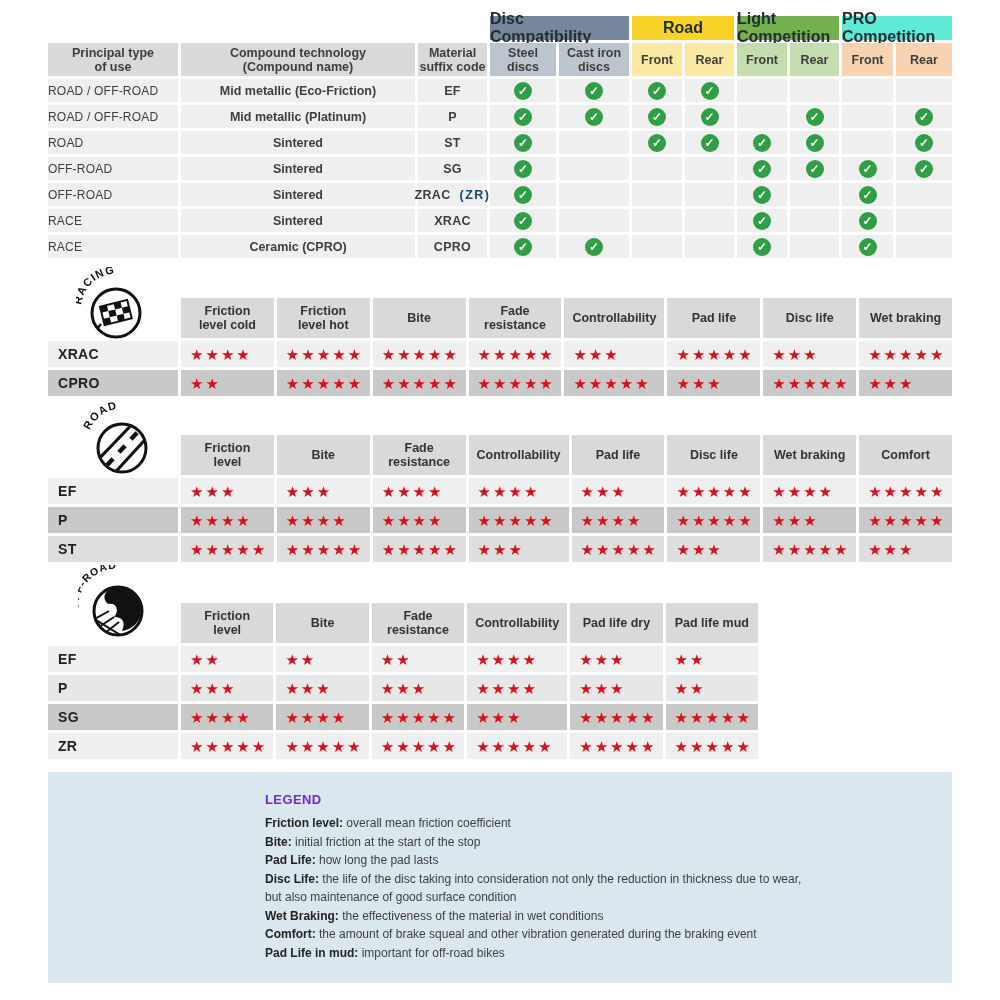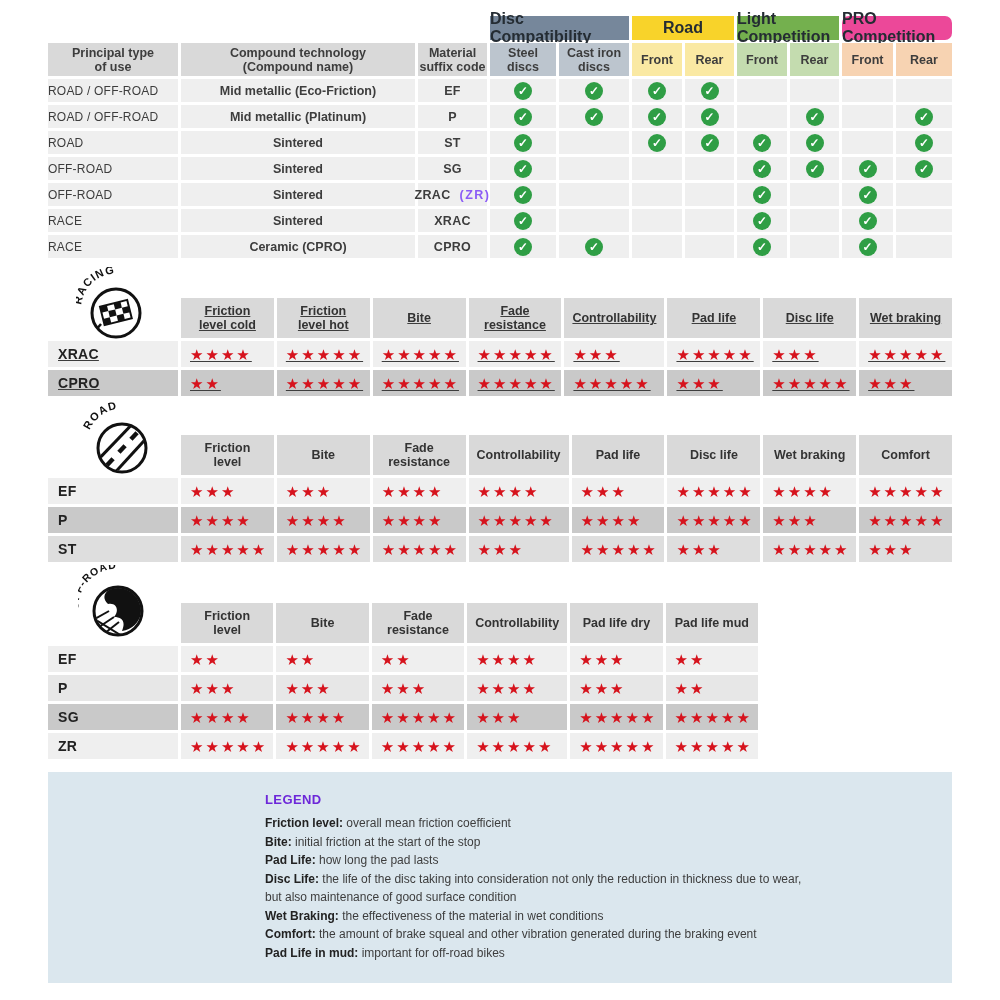--- a/index.html
+++ b/index.html
@@ -12,27 +12,27 @@
     grid-template-rows:24px 33px repeat(7,23px);gap:3px;}
   .cg-spacer{background:transparent;}
   .cg-head{display:flex;align-items:center;justify-content:center;
     font-size:16px;font-weight:bold;color:#242c33;}
   .c-head{display:flex;align-items:center;justify-content:center;text-align:center;
     font-size:12.5px;font-weight:bold;color:#3d3d3d;white-space:pre-line;line-height:1.12;}
   .c-cell{background:#efefef;display:flex;align-items:center;justify-content:center;font-size:12.5px;}
   .c-cell.use{justify-content:flex-start;font-size:12px;letter-spacing:.2px;}
   .c-cell.comp{font-weight:bold;}
   .c-cell.code{font-weight:bold;letter-spacing:.3px;}
-  .code-note{color:#8b5cf6;font-weight:bold;margin-left:9px;letter-spacing:1.5px;}
+  .code-note{color:#0c4a6e;font-weight:bold;margin-left:9px;letter-spacing:1.5px;}
   .chk{width:18px;height:18px;border-radius:50%;background:#2f9e45;color:#fff;
     font-size:12px;font-weight:bold;display:flex;align-items:center;justify-content:center;line-height:1;}
 
   
   .rt-grid{position:absolute;display:grid;gap:3px;}
-  #rt-0{left:48px;top:298px;width:904px;grid-template-columns:130px repeat(8,1fr);grid-template-rows:40px repeat(2,26px);text-decoration:underline;}
+  #rt-0{left:48px;top:298px;width:904px;grid-template-columns:130px repeat(8,1fr);grid-template-rows:40px repeat(2,26px);}
   #rt-1{left:48px;top:435px;width:904px;grid-template-columns:130px repeat(8,1fr);grid-template-rows:40px repeat(3,26px);}
   #rt-2{left:48px;top:603px;width:710px;grid-template-columns:130px repeat(6,1fr);grid-template-rows:40px repeat(4,26px);}
   .rt-spacer{background:transparent;}
   .rt-head{background:#d9d9d9;display:flex;align-items:center;justify-content:center;text-align:center;
     font-weight:bold;font-size:12.5px;line-height:1.12;padding:0 8px;color:#333;}
   .rt-label{display:flex;align-items:center;padding-left:10px;font-weight:bold;font-size:14px;color:#222;letter-spacing:.3px;}
   .rt-cell{display:flex;align-items:center;padding-left:9px;}
   .stars{color:#d6131d;font-size:15px;letter-spacing:2px;line-height:1;}
 
   
@@ -52,21 +52,21 @@
 </head>
 <body>
 
 <div class="page">
 
   <div class="compat-grid" id="compat-grid">
       <div class="cg-spacer" style="grid-column: span 3;"></div>
       <div class="cg-head" style="grid-column: span 2; background: rgb(118, 135, 155);">Disc Compatibility</div>
       <div class="cg-head" style="grid-column: span 2; background: rgb(248, 211, 42);">Road</div>
       <div class="cg-head" style="grid-column: span 2; background: rgb(116, 176, 78);">Light Competition</div>
-      <div class="cg-head" style="grid-column: span 2; background: #ec4899; border-radius: 7px;">PRO Competition</div>
+      <div class="cg-head" style="grid-column: span 2; background: #5eead4;">PRO Competition</div>
       <div class="c-head" style="background: rgb(217, 217, 217);">Principal type
 of use</div>
       <div class="c-head" style="background: rgb(217, 217, 217);">Compound technology
 (Compound name)</div>
       <div class="c-head" style="background: rgb(217, 217, 217);">Material
 suffix code</div>
       <div class="c-head" style="background: rgb(188, 197, 206);">Steel
 discs</div>
       <div class="c-head" style="background: rgb(188, 197, 206);">Cast iron
 discs</div>

